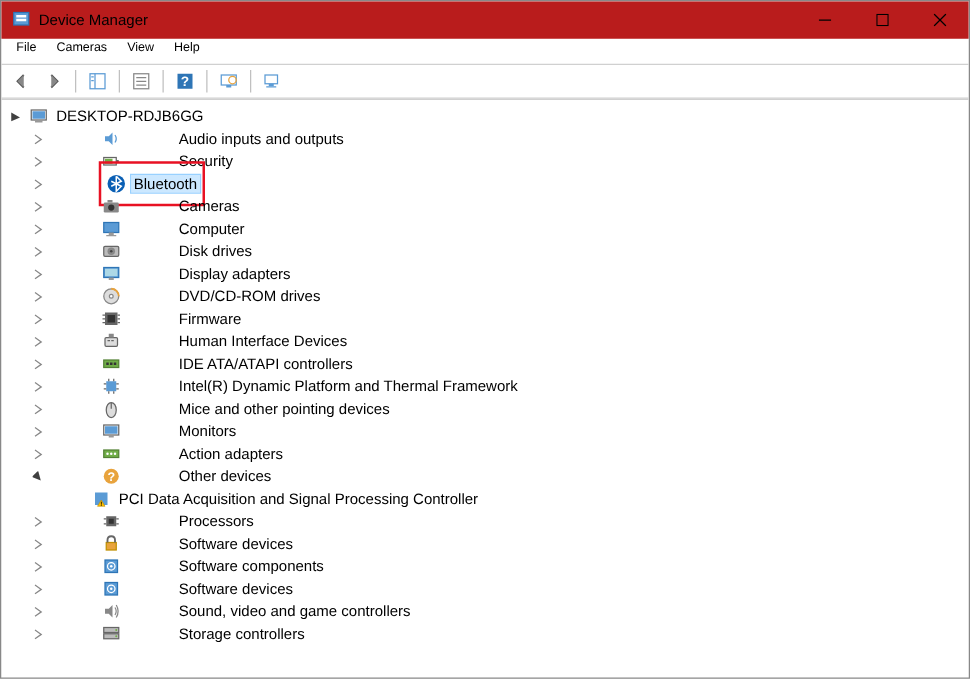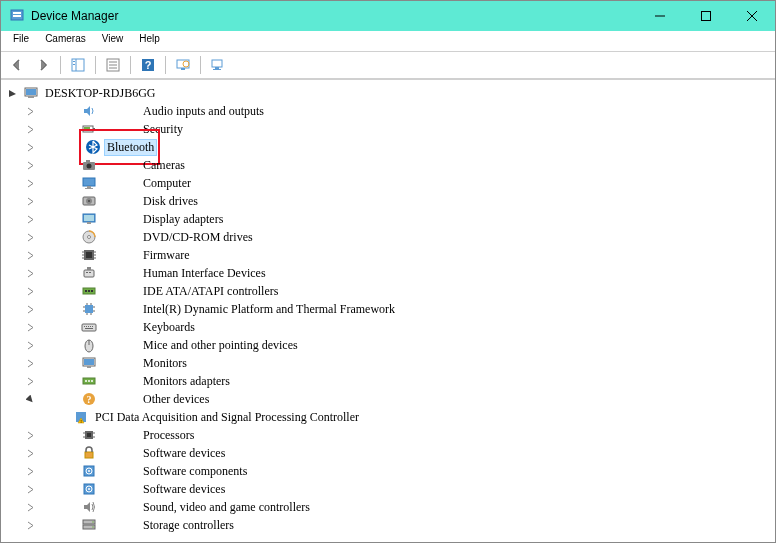--- a/index.html
+++ b/index.html
@@ -1,31 +1,31 @@
 <!DOCTYPE html>
 <html><head>
   <meta charset="utf-8">
   <style>
     * { box-sizing: border-box; margin: 0; padding: 0; }
     body { font-family: "Segoe UI", Tahoma, sans-serif; font-size: 12px; background: #fff; width: 776px; height: 543px; overflow: hidden; display: flex; flex-direction: column; border: 1px solid #888; }
     
-    .titlebar { display: flex; align-items: center; height: 30px; padding: 0 0 0 8px; background: #5eead4; }
+    .titlebar { display: flex; align-items: center; height: 30px; padding: 0 0 0 8px; background: #b91c1c; }
     .titlebar-icon { width: 16px; height: 16px; margin-right: 6px; }
     .titlebar-text { flex: 1; font-size: 12px; }
     .win-controls { display: flex; }
     .win-btn { width: 46px; height: 30px; display: flex; align-items: center; justify-content: center; cursor: pointer; }
     
     .menubar { display: flex; height: 20px; padding: 0 4px; font-size: 10px; }
     .menu-item { padding: 2px 8px; cursor: pointer; }
     
     .toolbar { display: flex; align-items: center; height: 28px; padding: 2px 4px; border-top: 1px solid #d0d0d0; border-bottom: 1px solid #d0d0d0; gap: 2px; }
     .tool-btn { width: 24px; height: 22px; display: flex; align-items: center; justify-content: center; cursor: pointer; border: 1px solid transparent; }
     .tool-sep { width: 1px; height: 18px; background: #c0c0c0; margin: 0 3px; }
     
-    .content { flex: 1; overflow-y: scroll; padding: 4px 0; border-top: 1px solid #d0d0d0; font-family: Liberation Serif, serif; }
+    .content { flex: 1; overflow-y: scroll; padding: 4px 0; border-top: 1px solid #d0d0d0; }
     .content::-webkit-scrollbar { width: 17px; }
     .content::-webkit-scrollbar-track { background: #f0f0f0; }
     .content::-webkit-scrollbar-thumb { background: #c0c0c0; }
     
     .tree-row { display: flex; align-items: center; height: 18px; padding-left: 4px; cursor: pointer; white-space: nowrap; }
     .tree-row.depth0 { padding-left: 4px; }
     .tree-row.depth1 { padding-left: 22px; gap: 40px; }
     .tree-row.depth2 { padding-left: 54px; align-items: center; }
     
     .expander { width: 14px; height: 14px; display: flex; align-items: center; justify-content: center; margin-right: 2px; }
@@ -341,39 +341,20 @@
         <span class="node-label">Intel(R) Dynamic Platform and Thermal Framework</span>
       </div>
       <div class="tree-row depth1">
         <span class="expander">
           <svg viewBox="0 0 9 9">
             <path d="M2 1 L7 4.5 L2 8" fill="none" stroke="#888" stroke-width="1"></path>
           </svg>
         </span>
         <span class="node-icon">
           <svg viewBox="0 0 16 16">
-            <rect x="1" y="5" width="14" height="7" fill="#ddd" stroke="#666" rx="1"></rect>
-            <rect x="3" y="7" width="1" height="1" fill="#666"></rect>
-            <rect x="5" y="7" width="1" height="1" fill="#666"></rect>
-            <rect x="7" y="7" width="1" height="1" fill="#666"></rect>
-            <rect x="9" y="7" width="1" height="1" fill="#666"></rect>
-            <rect x="11" y="7" width="1" height="1" fill="#666"></rect>
-            <rect x="4" y="9" width="8" height="1" fill="#666"></rect>
-          </svg>
-        </span>
-        <span class="node-label">Keyboards</span>
-      </div>
-      <div class="tree-row depth1">
-        <span class="expander">
-          <svg viewBox="0 0 9 9">
-            <path d="M2 1 L7 4.5 L2 8" fill="none" stroke="#888" stroke-width="1"></path>
-          </svg>
-        </span>
-        <span class="node-icon">
-          <svg viewBox="0 0 16 16">
             <ellipse cx="8" cy="9" rx="4" ry="6" fill="#ddd" stroke="#666"></ellipse>
             <line x1="8" y1="3" x2="8" y2="8" stroke="#666"></line>
           </svg>
         </span>
         <span class="node-label">Mice and other pointing devices</span>
       </div>
       <div class="tree-row depth1">
         <span class="expander">
           <svg viewBox="0 0 9 9">
             <path d="M2 1 L7 4.5 L2 8" fill="none" stroke="#888" stroke-width="1"></path>
@@ -395,21 +376,21 @@
           </svg>
         </span>
         <span class="node-icon">
           <svg viewBox="0 0 16 16">
             <rect x="2" y="5" width="12" height="6" fill="#70ad47" stroke="#548235"></rect>
             <circle cx="5" cy="8" r="1" fill="#fff"></circle>
             <circle cx="8" cy="8" r="1" fill="#fff"></circle>
             <circle cx="11" cy="8" r="1" fill="#fff"></circle>
           </svg>
         </span>
-        <span class="node-label">Monitors adapters</span>
+        <span class="node-label">Action adapters</span>
       </div>
       <div class="tree-row depth1">
         <span class="expander">
           <svg viewBox="0 0 9 9">
             <path d="M1 1 L8 5 L1 8 Z" fill="#404040" transform="rotate(45 4.5 4.5)"></path>
           </svg>
         </span>
         <span class="node-icon">
           <svg viewBox="0 0 16 16">
             <circle cx="8" cy="8" r="6" fill="#e8a33d"></circle>

